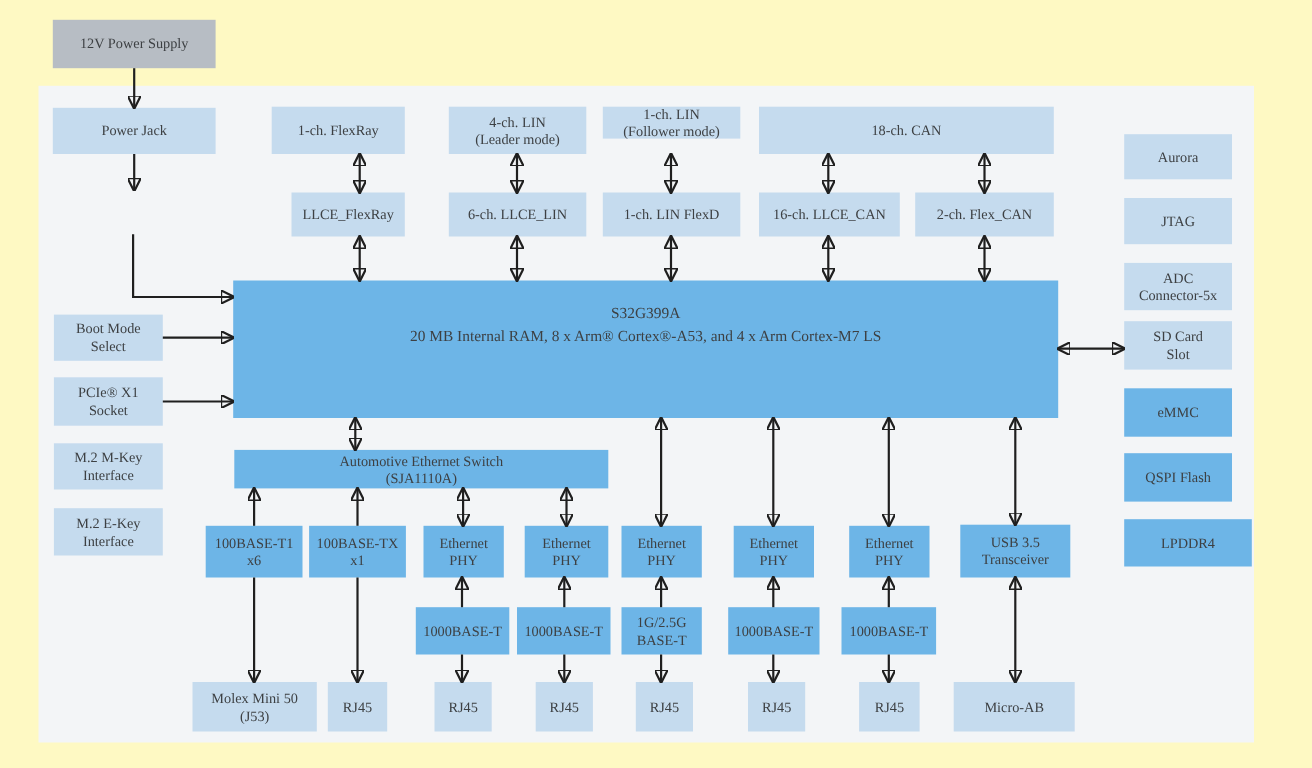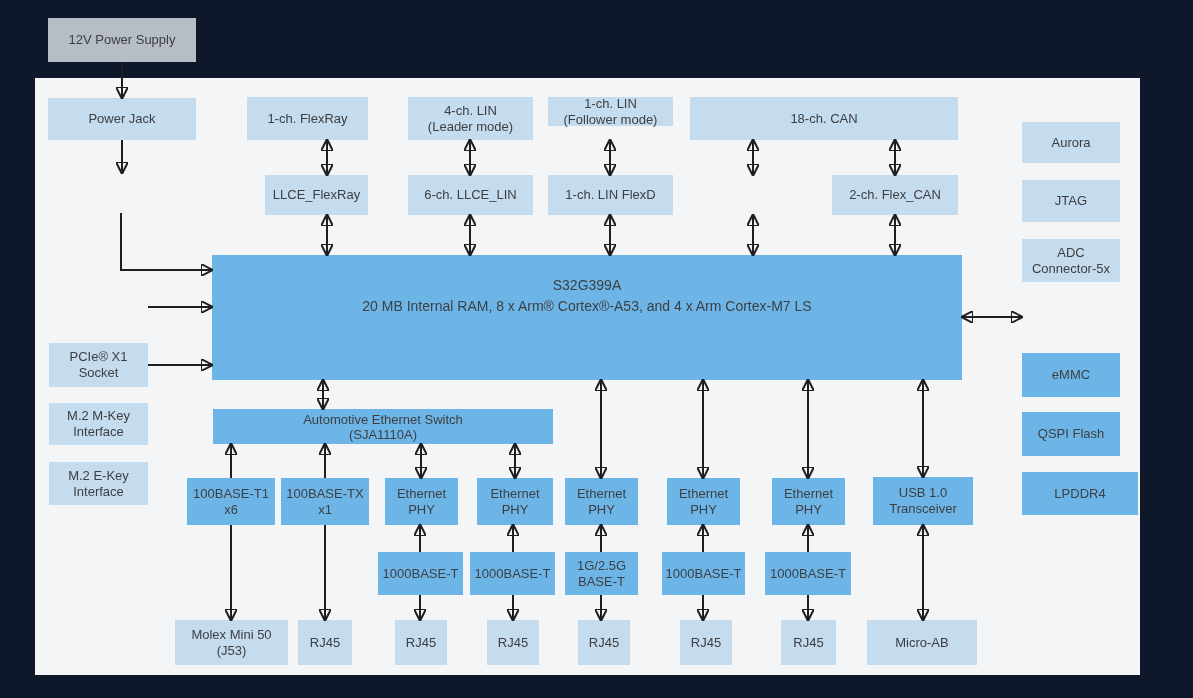--- a/index.html
+++ b/index.html
@@ -1,17 +1,17 @@
 <!DOCTYPE html>
 <html style="--box-light: #c5dbee; --box-mid: #6db5e7; --box-gray: #b7bdc4; --panel-bg: #f3f5f7; --arrow: #1f1f1f; --text: #3d4043;"><head>
 <meta charset="utf-8">
 <style>
   html,body{margin:0;padding:0;background:#fff}
-  .stage{position:relative;width:1193px;height:698px;background:#0f172a;overflow:hidden;
-         font-family:Liberation Sans, sans-serif;color:var(--text,#3d4043)}
+  .stage{position:relative;width:1193px;height:698px;background:#fef9c3;overflow:hidden;
+         font-family:Liberation Serif, serif;color:var(--text,#3d4043)}
   .panel{position:absolute;left:35px;top:78px;width:1105px;height:597px;background:var(--panel-bg,#f3f5f7)}
   .b{position:absolute;display:flex;flex-direction:column;align-items:center;justify-content:center;
      text-align:center;font-size:13px;line-height:16px;box-sizing:border-box}
   .b span{display:block}
   .light{background:var(--box-light,#c5dbee)}
   .mid{background:var(--box-mid,#6db5e7)}
   .gray{background:var(--box-gray,#b7bdc4)}
   .chip{justify-content:flex-start;padding-top:20px;font-size:14px;line-height:21px}
   .wires{position:absolute;left:0;top:0;pointer-events:none}
   .wires line,.wires path{stroke:var(--arrow,#1f1f1f);stroke-width:2;fill:none}
@@ -22,20 +22,24 @@
 <div class="stage">
   <div class="panel"></div>
 
   <div class="b gray" style="left:48px;top:18px;width:148px;height:44px">
       <span>12V Power Supply</span>
     </div>
   <div class="b light" style="left:48px;top:98px;width:148px;height:42px">
       <span>Power Jack</span>
     </div>
 
+  <div class="b light" style="left:49px;top:286px;width:99px;height:42px">
+      <span>Boot Mode</span>
+      <span>Select</span>
+    </div>
   <div class="b light" style="left:49px;top:343px;width:99px;height:44px">
       <span>PCIe® X1</span>
       <span>Socket</span>
     </div>
   <div class="b light" style="left:49px;top:403px;width:99px;height:42px">
       <span>M.2 M-Key</span>
       <span>Interface</span>
     </div>
   <div class="b light" style="left:49px;top:462px;width:99px;height:43px">
       <span>M.2 E-Key</span>
@@ -59,20 +63,23 @@
 
   <div class="b light" style="left:265px;top:175px;width:103px;height:40px">
       <span>LLCE_FlexRay</span>
     </div>
   <div class="b light" style="left:408px;top:175px;width:125px;height:40px">
       <span>6-ch. LLCE_LIN</span>
     </div>
   <div class="b light" style="left:548px;top:175px;width:125px;height:40px">
       <span>1-ch. LIN FlexD</span>
     </div>
+  <div class="b light" style="left:690px;top:175px;width:128px;height:40px">
+      <span>16-ch. LLCE_CAN</span>
+    </div>
   <div class="b light" style="left:832px;top:175px;width:126px;height:40px">
       <span>2-ch. Flex_CAN</span>
     </div>
 
   <div class="b mid chip" style="left:212px;top:255px;width:750px;height:125px">
       <span>S32G399A</span>
       <span>20 MB Internal RAM, 8 x Arm® Cortex®-A53, and 4 x Arm Cortex-M7 LS</span>
     </div>
 
   <div class="b mid" style="left:213px;top:409px;width:340px;height:35px;line-height:15px">
@@ -102,21 +109,21 @@
     </div>
   <div class="b mid" style="left:667px;top:478px;width:73px;height:47px">
       <span>Ethernet</span>
       <span>PHY</span>
     </div>
   <div class="b mid" style="left:772px;top:478px;width:73px;height:47px">
       <span>Ethernet</span>
       <span>PHY</span>
     </div>
   <div class="b mid" style="left:873px;top:477px;width:100px;height:48px">
-      <span>USB 1.0</span>
+      <span>USB 3.5</span>
       <span>Transceiver</span>
     </div>
 
   <div class="b mid" style="left:378px;top:552px;width:85px;height:43px">
       <span>1000BASE-T</span>
     </div>
   <div class="b mid" style="left:470px;top:552px;width:85px;height:43px">
       <span>1000BASE-T</span>
     </div>
   <div class="b mid" style="left:565px;top:552px;width:73px;height:43px">
@@ -158,20 +165,24 @@
 
   <div class="b light" style="left:1022px;top:122px;width:98px;height:41px">
       <span>Aurora</span>
     </div>
   <div class="b light" style="left:1022px;top:180px;width:98px;height:42px">
       <span>JTAG</span>
     </div>
   <div class="b light" style="left:1022px;top:239px;width:98px;height:43px">
       <span>ADC</span>
       <span>Connector-5x</span>
+    </div>
+  <div class="b light" style="left:1022px;top:292px;width:98px;height:44px">
+      <span>SD Card</span>
+      <span>Slot</span>
     </div>
   <div class="b mid" style="left:1022px;top:353px;width:98px;height:44px">
       <span>eMMC</span>
     </div>
   <div class="b mid" style="left:1022px;top:412px;width:98px;height:44px">
       <span>QSPI Flash</span>
     </div>
   <div class="b mid" style="left:1022px;top:472px;width:116px;height:43px">
       <span>LPDDR4</span>
     </div>

